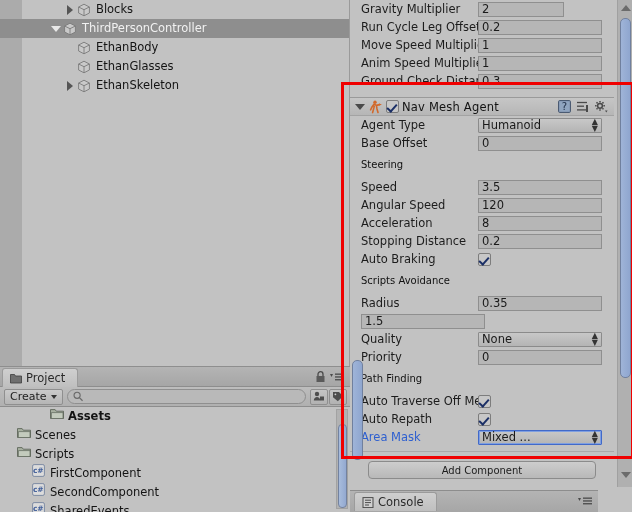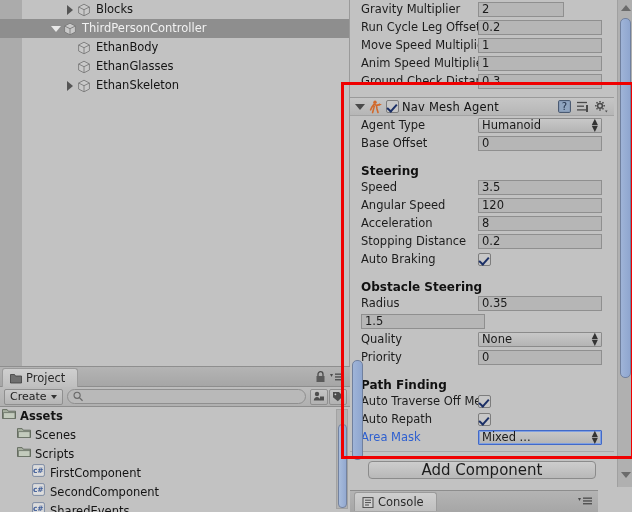--- a/index.html
+++ b/index.html
@@ -105,21 +105,21 @@
     width: 18px; height: 16px; margin-right: 1px;
     display: flex; align-items: center; justify-content: center;
     background: linear-gradient(#c4c4c4,#b2b2b2);
     border: 1px solid #8f8f8f; border-radius: 2px;
   }
   #project-tree { position: relative; height: 106px; overflow: hidden; background:#c2c2c2; }
   .p-row {
     height: 19px; line-height: 19px; display: flex; align-items: center;
     white-space: nowrap; font-size: 11.5px;
   }
-  .p-row.bold { font-weight: bold; }
+  .p-row.bold { font-weight: bold; margin-left: 48px; }
   .folder-icon { width:14px;height:12px;flex:0 0 14px;margin-right:4px; }
   .cs-icon { width:13px;height:13px;flex:0 0 13px;margin-right:5px; }
 
   
   #inspector {
     position: absolute; left: 350px; top: 0; width: 282px; height: 512px;
     background: #c2c2c2;
   }
   #insp-scroll {
     position: absolute; left: 0; top: 0; width: 282px; height: 487px;
@@ -157,22 +157,22 @@
     width: 13px; height: 13px; background: #c7c7c7;
     border: 1px solid #7d7d7d; border-radius: 2px;
     position: relative;
   }
   .chk.on::after {
     content: ""; position: absolute; left: 2px; top: 1px;
     width: 4px; height: 8px; border: solid #1b2f66;
     border-width: 0 2.2px 2.2px 0; transform: rotate(42deg);
   }
   .section-hdr {
-    height: 19px; display: flex; align-items: flex-end;
-    padding-left: 11px; font-weight: bold; font-size: 12px; color: #111;
+    height: 19px; display: flex; 
+    padding-left: 11px; font-weight: normal; font-size: 10px; color: #111;
   }
   .spacer { height: 7px; }
 
   
   .comp-hdr {
     height: 19px; display: flex; align-items: center;
     background: linear-gradient(#c6c6c6,#b6b6b6);
     border-top: 1px solid #9a9a9a; border-bottom: 1px solid #a3a3a3;
     padding-left: 4px; gap: 3px;
   }
@@ -180,21 +180,21 @@
   .hdr-icons { margin-left: auto; display: flex; align-items: center; gap: 5px; padding-right: 6px; }
 
   .divider { height: 1px; background: #a8a8a8; margin: 5px 0 0 0; }
 
   .addcomp-wrap { padding: 9px 18px 6px 18px; }
   .addcomp {
     height: 18px; width: 100%;
     background: linear-gradient(#cdcdcd,#b8b8b8);
     border: 1px solid #8b8b8b; border-radius: 4px;
     display: flex; align-items: center; justify-content: center;
-    font-size: 15px; color: #1c1c1c;
+    font-size: 10px; color: #1c1c1c;
   }
 
   
   .vbar-track {
     position: absolute; right: 0; top: 0; width: 15px; height: 487px;
     background: #b0b0b0; border-left: 1px solid #a0a0a0;
   }
   .vbar-thumb {
     position: absolute; left: 2px; width: 11px;
     background: linear-gradient(90deg,#9fb4d8,#8fa6cf);
@@ -542,21 +542,21 @@
               <span class="field num">
                 <span>0.2</span>
               </span>
             </div>
             <div class="prop-row">
               <span class="prop-label">Auto Braking</span>
               <span class="chk on"></span>
             </div>
             <div class="spacer"></div>
             <div class="section-hdr">
-              <span>Obstacle Steering</span>
+              <span>Scripts Avoidance</span>
             </div>
             <div class="prop-row">
               <span class="prop-label">Radius</span>
               <span class="field num">
                 <span>0.35</span>
               </span>
             </div>
             <div class="prop-row">
               <span class="field num">
                 <span>1.5</span>

